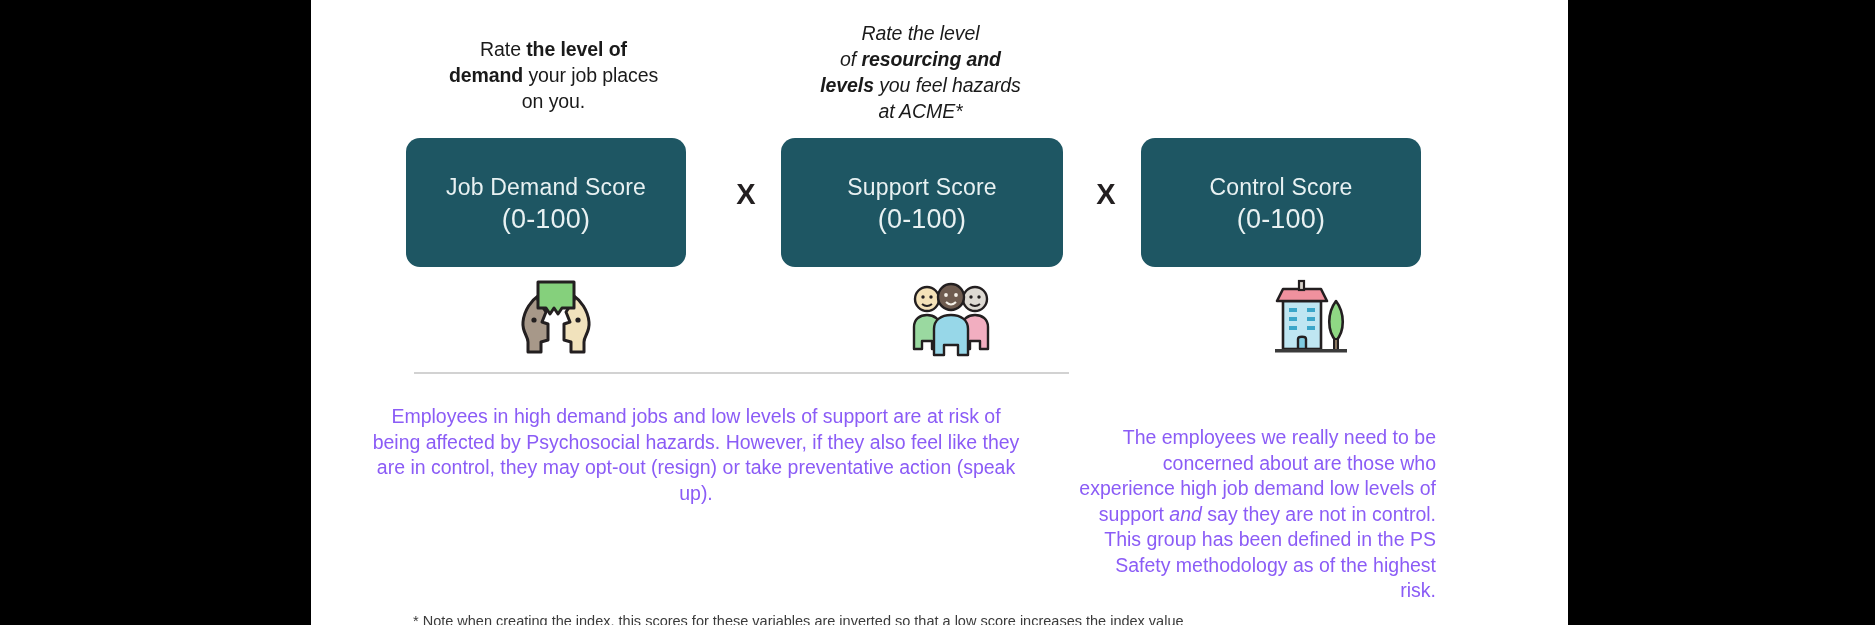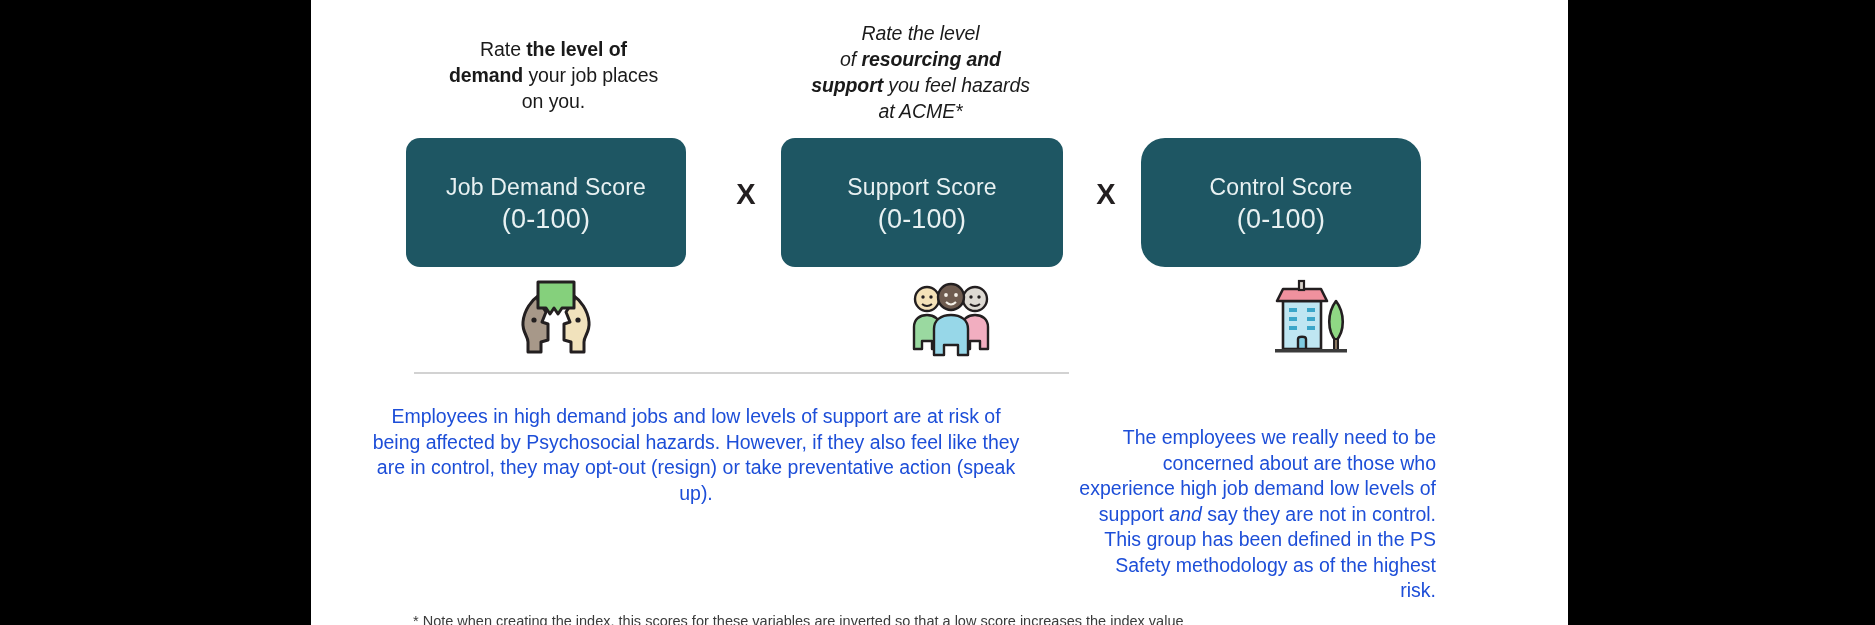--- a/index.html
+++ b/index.html
@@ -69,21 +69,21 @@
     color: #e8f1f2;
     font-family: "Liberation Sans", sans-serif;
     font-size: 23px;
     line-height: 32px;
     font-weight: 400;
     text-align: center;
     letter-spacing: 0.2px;
   }
   #box-demand  { left: 95px; width: 280px; }
   #box-support { left: 470px; width: 282px; }
-  #box-control { left: 830px; width: 280px; border-radius: 24px; }
+  #box-control { left: 830px; width: 280px; }
 
   .score-range { font-size: 27px; }
 
   
   .multiplier {
     position: absolute;
     top: 178px;
     width: 40px;
     text-align: center;
     font-family: "Liberation Sans", sans-serif;
@@ -113,21 +113,21 @@
     left: 103px;
     top: 372px;
     width: 655px;
     height: 2px;
     background: #d2d2d2;
   }
 
   
   .body-text {
     position: absolute;
-    color: #1d4ed8;
+    color: #8b5cf6;
     font-family: "Liberation Sans", sans-serif;
     font-weight: 400;
   }
 
   #para-left {
     left: 55px;
     top: 404px;
     width: 660px;
     text-align: center;
     font-size: 19.5px;
@@ -171,21 +171,21 @@
 
     <div class="prompt" id="prompt-demand">
       <span>Rate </span><b>the level of</b><br>
       <b>demand</b><span> your job places</span><br>
       <span>on you.</span>
     </div>
 
     <div class="prompt" id="prompt-support">
       <span>Rate the level</span><br>
       <span>of </span><b>resourcing and</b><br>
-      <b>support</b><span> you feel hazards</span><br>
+      <b>levels</b><span> you feel hazards</span><br>
       <span>at ACME*</span>
     </div>
 
 
     <div class="score-box" id="box-demand">
       <div>Job Demand Score</div>
       <div class="score-range">(0-100)</div>
     </div>
 
     <div class="multiplier" id="multiplier-1">X</div>

